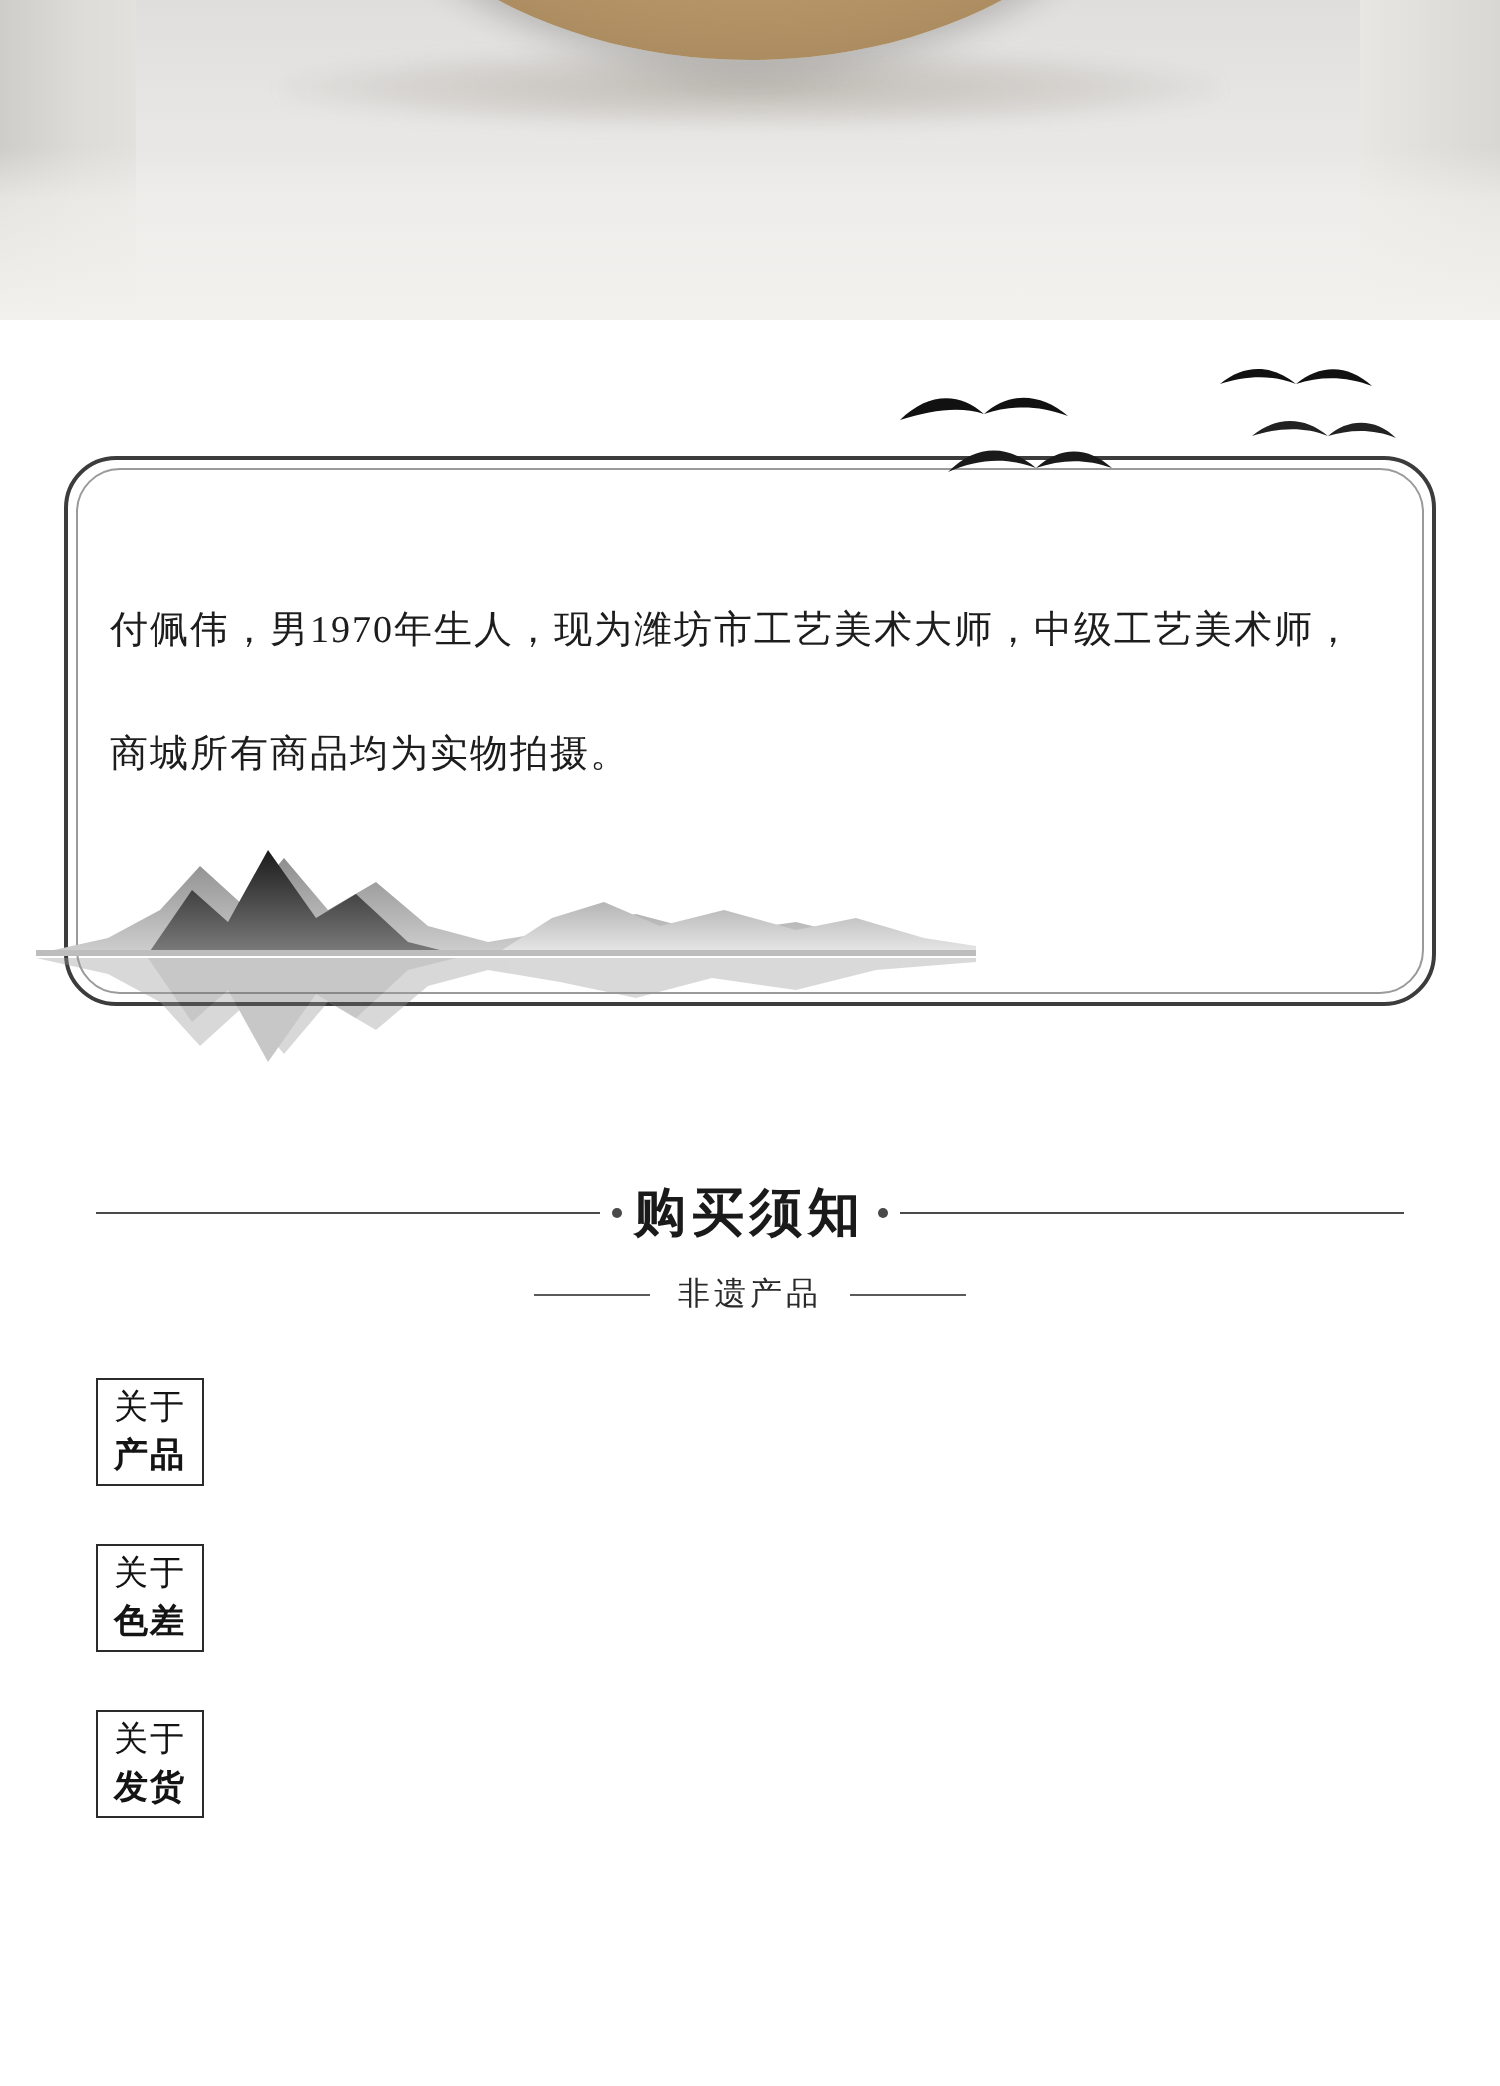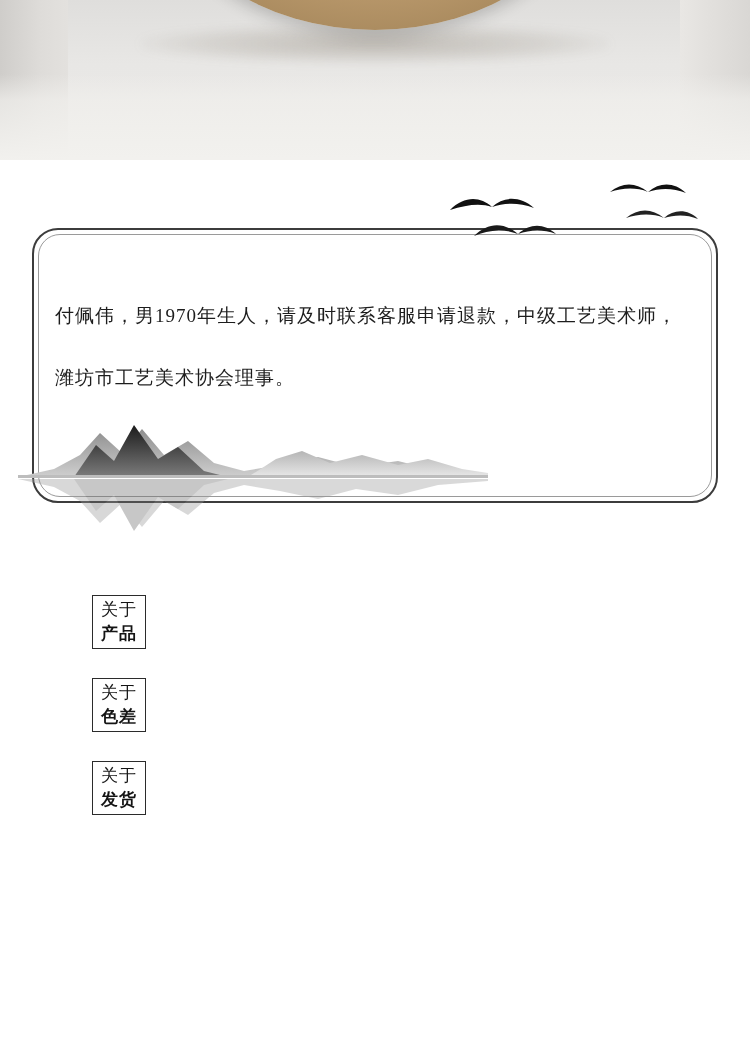--- a/index.html
+++ b/index.html
@@ -179,21 +179,21 @@
   
   .notice-list {
     position: relative;
     width: 750px;
     padding: 14px 0 0 0;
   }
   .notice-item {
     display: flex;
     align-items: flex-start;
     margin: 0 0 28px 0;
-    padding-left: 92px;
+    padding-left: 48px;
     padding-right: 58px;
   }
   .tag-box {
     flex: 0 0 auto;
     width: 54px;
     height: 54px;
     border: 1px solid #2b2b2b;
     display: flex;
     flex-direction: column;
     align-items: center;
@@ -272,23 +272,37 @@
         <path d="M56 62 L78 30 L96 46 L116 10 L140 44 L160 32 L186 56 L210 62 Z" fill="url(#mg1)"></path>
         <path d="M230 62 L258 44 L284 36 L312 48 L344 40 L380 50 L410 44 L444 54 L470 58 L470 62 Z" fill="url(#mg3)"></path>
         <rect x="0" y="60" width="470" height="3" fill="#bdbdbd"></rect>
         <g opacity="0.38" transform="translate(0,126) scale(1,-1)">
           <path d="M0 62 L36 54 L62 40 L82 18 L104 38 L124 14 L146 40 L170 26 L196 48 L226 56 L262 50 L300 42 L338 52 L380 46 L420 56 L470 60 L470 62 Z" fill="#9a9a9a"></path>
           <path d="M56 62 L78 30 L96 46 L116 10 L140 44 L160 32 L186 56 L210 62 Z" fill="#6e6e6e"></path>
         </g>
       </svg>
     </div>
 
-    <div class="bio-text">付佩伟，男1970年生人，请及时联系客服申请退款，中级工艺美术师，潍坊市工艺美术协会理事。</div>
+    <div class="bio-text">付佩伟，男1970年生人，现为潍坊市工艺美术大师，中级工艺美术师，商城所有商品均为实物拍摄。</div>
   </div>
 
+  <div class="notice-head">
+    <div class="notice-title-row">
+      <div class="rule"></div>
+      <div class="rule-dot"></div>
+      <div class="notice-title">购买须知</div>
+      <div class="rule-dot"></div>
+      <div class="rule"></div>
+    </div>
+    <div class="notice-sub-row">
+      <div class="sub-rule"></div>
+      <div class="notice-sub">非遗产品</div>
+      <div class="sub-rule"></div>
+    </div>
+  </div>
 
   <div class="notice-list">
 
     <div class="notice-item">
       <div class="tag-box">
         <div class="tag-line">关于</div>
         <div class="tag-line bold">产品</div>
       </div>
     </div>
 

